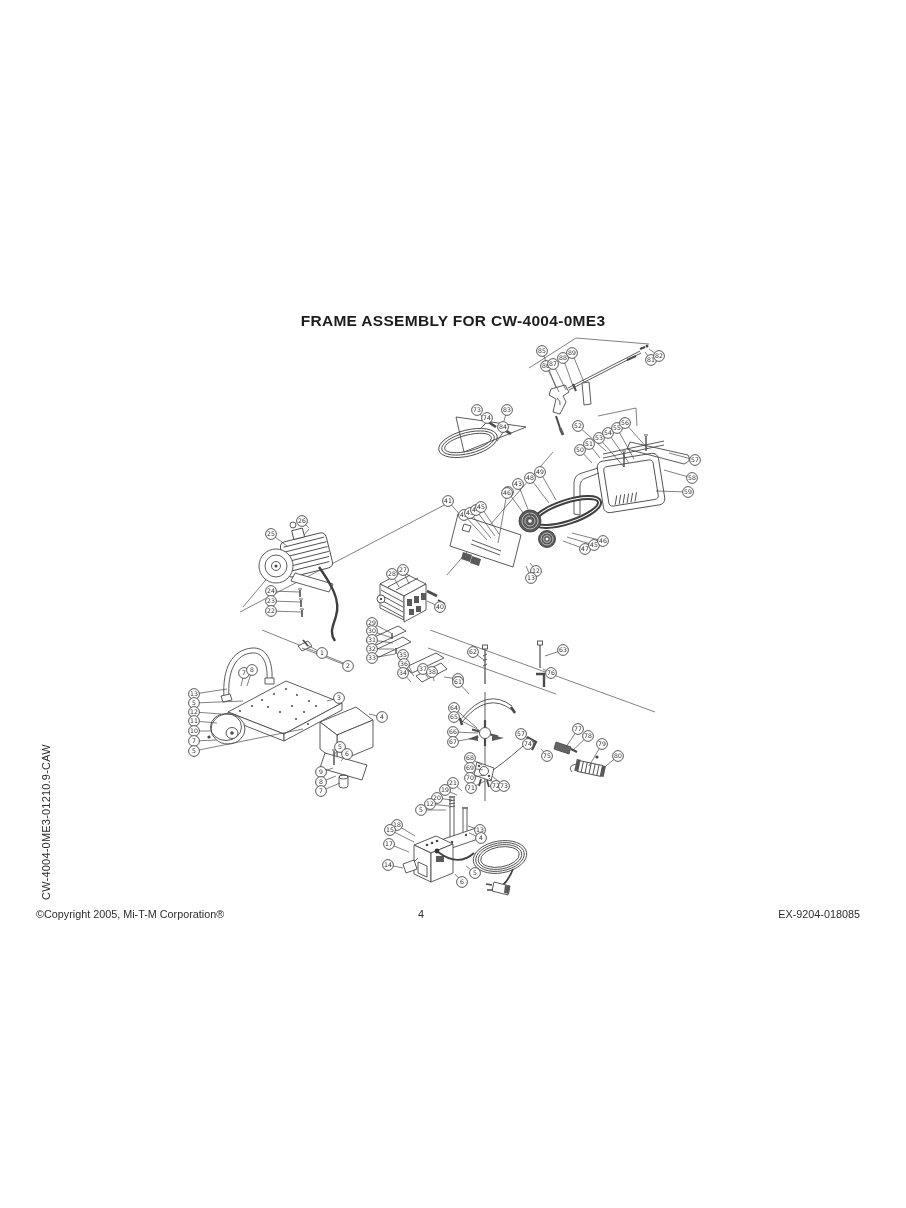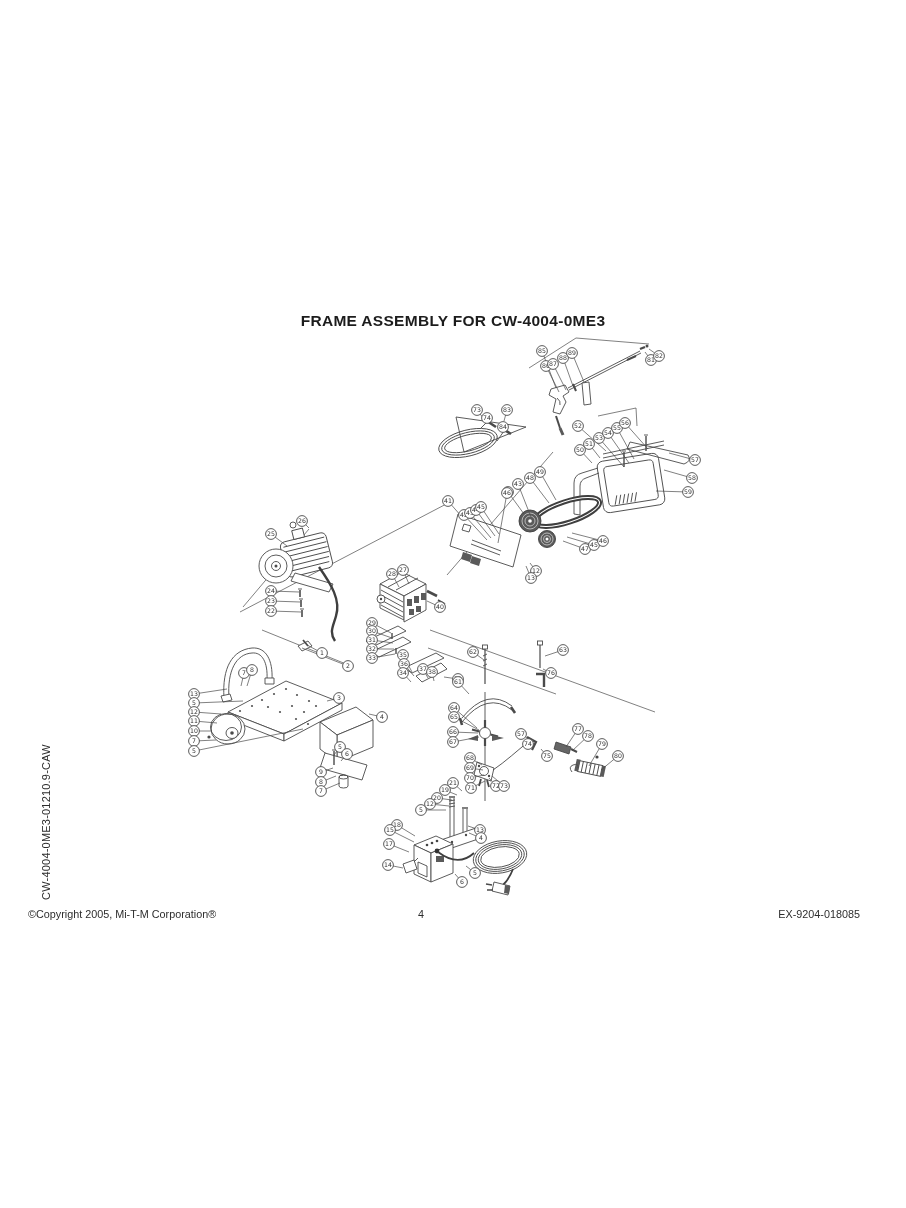--- a/index.html
+++ b/index.html
@@ -9,21 +9,21 @@
   }
   .title{
     position:absolute;top:312px;left:0;width:100%;text-align:center;
     font-size:15.5px;font-weight:bold;letter-spacing:.3px;color:#1c1c1c;
   }
   .side-label{
     position:absolute;left:46px;top:822px;transform:translate(-50%,-50%) rotate(-90deg);
     transform-origin:center;white-space:nowrap;font-size:11px;color:#2d2d2d;letter-spacing:.2px;
   }
   .footer{position:absolute;top:908px;left:0;width:100%;font-size:10.8px;color:#2d2d2d;}
-  .footer .fl{position:absolute;left:28px;top:0;}
+  .footer .fl{position:absolute;left:36px;top:0;}
   .footer .fc{position:absolute;left:418px;top:0;}
   .footer .fr{position:absolute;right:46px;top:0;}
   svg.diagram{position:absolute;left:0;top:0;}
   svg.diagram .ln{stroke:#4a4a4a;stroke-width:.9;fill:none;}
   svg.diagram .wf{stroke:#4a4a4a;stroke-width:.9;fill:#ffffff;}
   svg.diagram .dk{stroke:none;fill:#5a5a5a;}
   #callouts-layer text{font:6.2px "DejaVu Sans",sans-serif;fill:#333;}
 </style>
 </head>
 <body>

